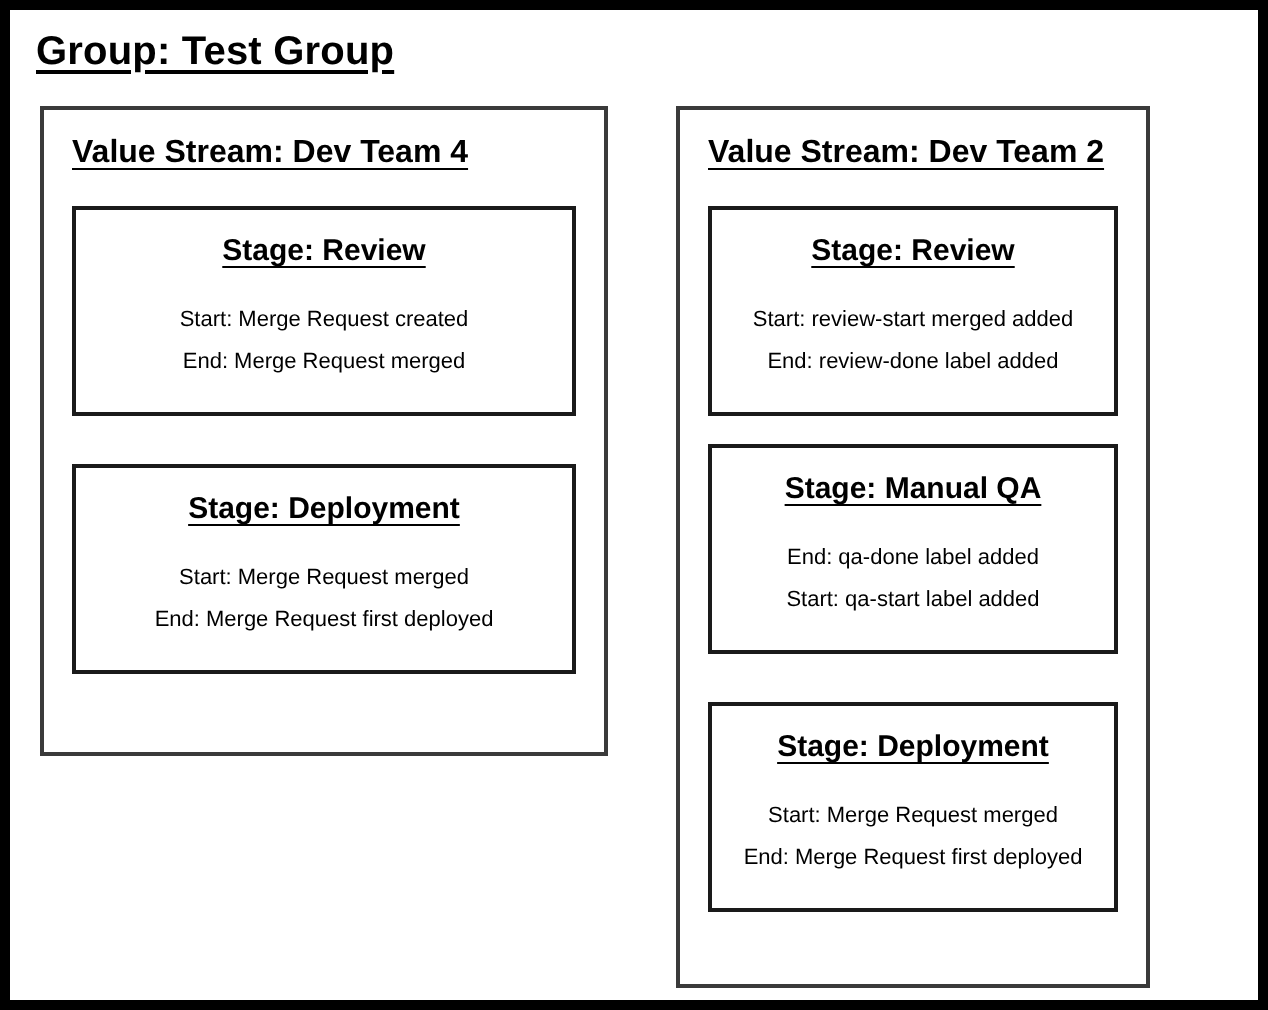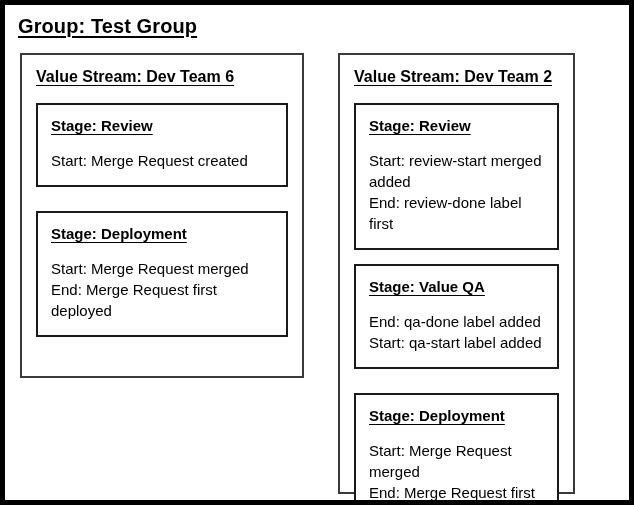--- a/index.html
+++ b/index.html
@@ -61,20 +61,21 @@
     text-decoration: underline;
     text-underline-offset: 3px;
     white-space: nowrap;
   }
   
   .stage-list {
     position: absolute;
     left: 14px;
     top: 48px;
     right: 14px;
+    text-align: center;
   }
   .stage-box {
     box-sizing: border-box;
     border: 2px solid #1a1a1a;
     background: #ffffff;
     padding: 12px 13px 14px 13px;
     margin-bottom: 14px;
   }
   .stage-box:last-child {
     margin-bottom: 0;
@@ -82,62 +83,63 @@
   }
   .stage-title {
     font-size: 15px;
     font-weight: bold;
     text-decoration: underline;
     text-underline-offset: 3px;
     margin: 0 0 16px 0;
     white-space: nowrap;
   }
   .stage-line {
-    font-size: 15px;
+    font-size: 11px;
     line-height: 21px;
     margin: 0;
   }
 </style>
 </head>
 <body>
 
 <div id="canvas">
 
   <div class="group-title">Group: Test Group</div>
 
   <div class="stream-panel" id="stream-panel-0">
-    <div class="stream-title">Value Stream: Dev Team 6</div>
+    <div class="stream-title">Value Stream: Dev Team 4</div>
     <div class="stage-list">
 
       <div class="stage-box">
         <div class="stage-title">Stage: Review</div>
         <div class="stage-line">Start: Merge Request created</div>
+        <div class="stage-line">End: Merge Request merged</div>
       </div>
 
       <div class="stage-box">
         <div class="stage-title">Stage: Deployment</div>
         <div class="stage-line">Start: Merge Request merged</div>
         <div class="stage-line">End: Merge Request first deployed</div>
       </div>
 
     </div>
   </div>
 
   <div class="stream-panel" id="stream-panel-1">
     <div class="stream-title">Value Stream: Dev Team 2</div>
     <div class="stage-list">
 
       <div class="stage-box">
         <div class="stage-title">Stage: Review</div>
         <div class="stage-line">Start: review-start merged added</div>
-        <div class="stage-line">End: review-done label first</div>
+        <div class="stage-line">End: review-done label added</div>
       </div>
 
       <div class="stage-box">
-        <div class="stage-title">Stage: Value QA</div>
+        <div class="stage-title">Stage: Manual QA</div>
         <div class="stage-line">End: qa-done label added</div>
         <div class="stage-line">Start: qa-start label added</div>
       </div>
 
       <div class="stage-box">
         <div class="stage-title">Stage: Deployment</div>
         <div class="stage-line">Start: Merge Request merged</div>
         <div class="stage-line">End: Merge Request first deployed</div>
       </div>
 

